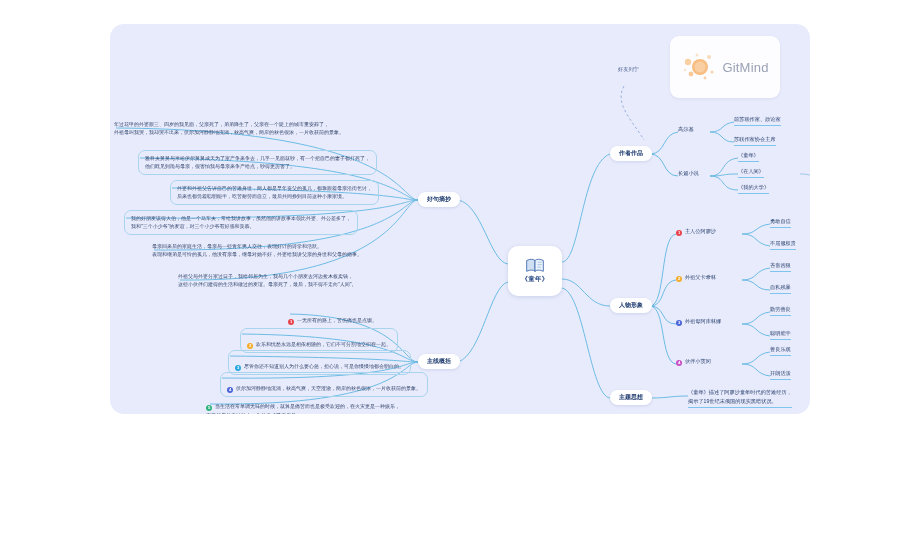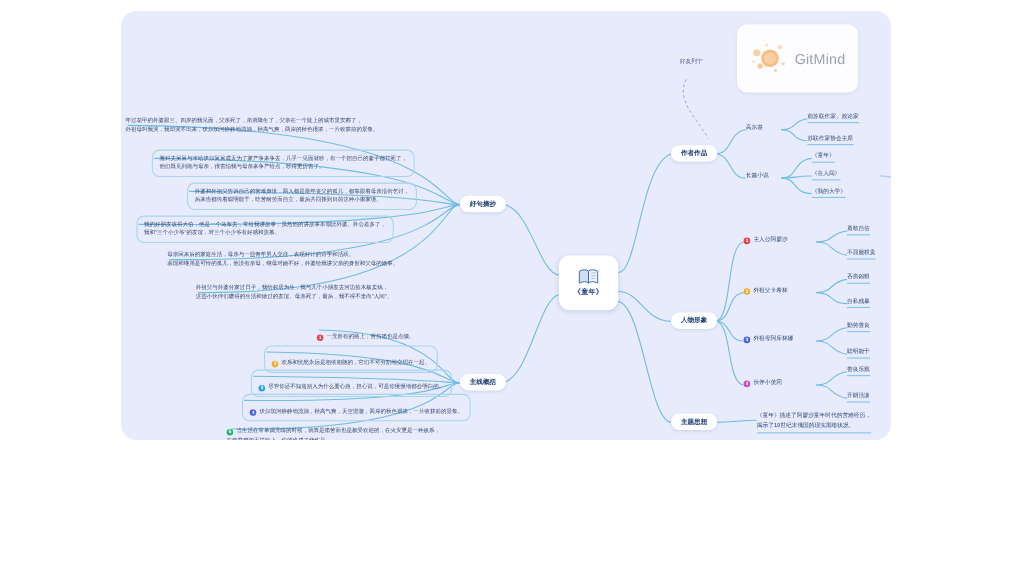--- a/index.html
+++ b/index.html
@@ -2,21 +2,21 @@
 <html><head>
 <meta charset="utf-8">
 <style>
   html,body{margin:0;padding:0;}
   body{
     width:920px;height:533px;background:#ffffff;
     font-family:"Liberation Sans","DejaVu Sans",sans-serif;
     overflow:hidden;position:relative;
   }
   #canvas{
-    position:absolute;left:110px;top:10px;width:700px;height:390px;
+    position:absolute;left:110px;top:24px;width:700px;height:390px;
     background:#e8ebfb;border-radius:14px;overflow:hidden;
   }
   
   #central{
     position:absolute;left:398px;top:222px;width:54px;height:50px;
     background:#ffffff;border-radius:10px;
     box-shadow:0 1px 4px rgba(60,90,160,.18);
     display:flex;flex-direction:column;align-items:center;justify-content:center;gap:2px;
   }
   #central .bk{width:20px;height:15px;}

